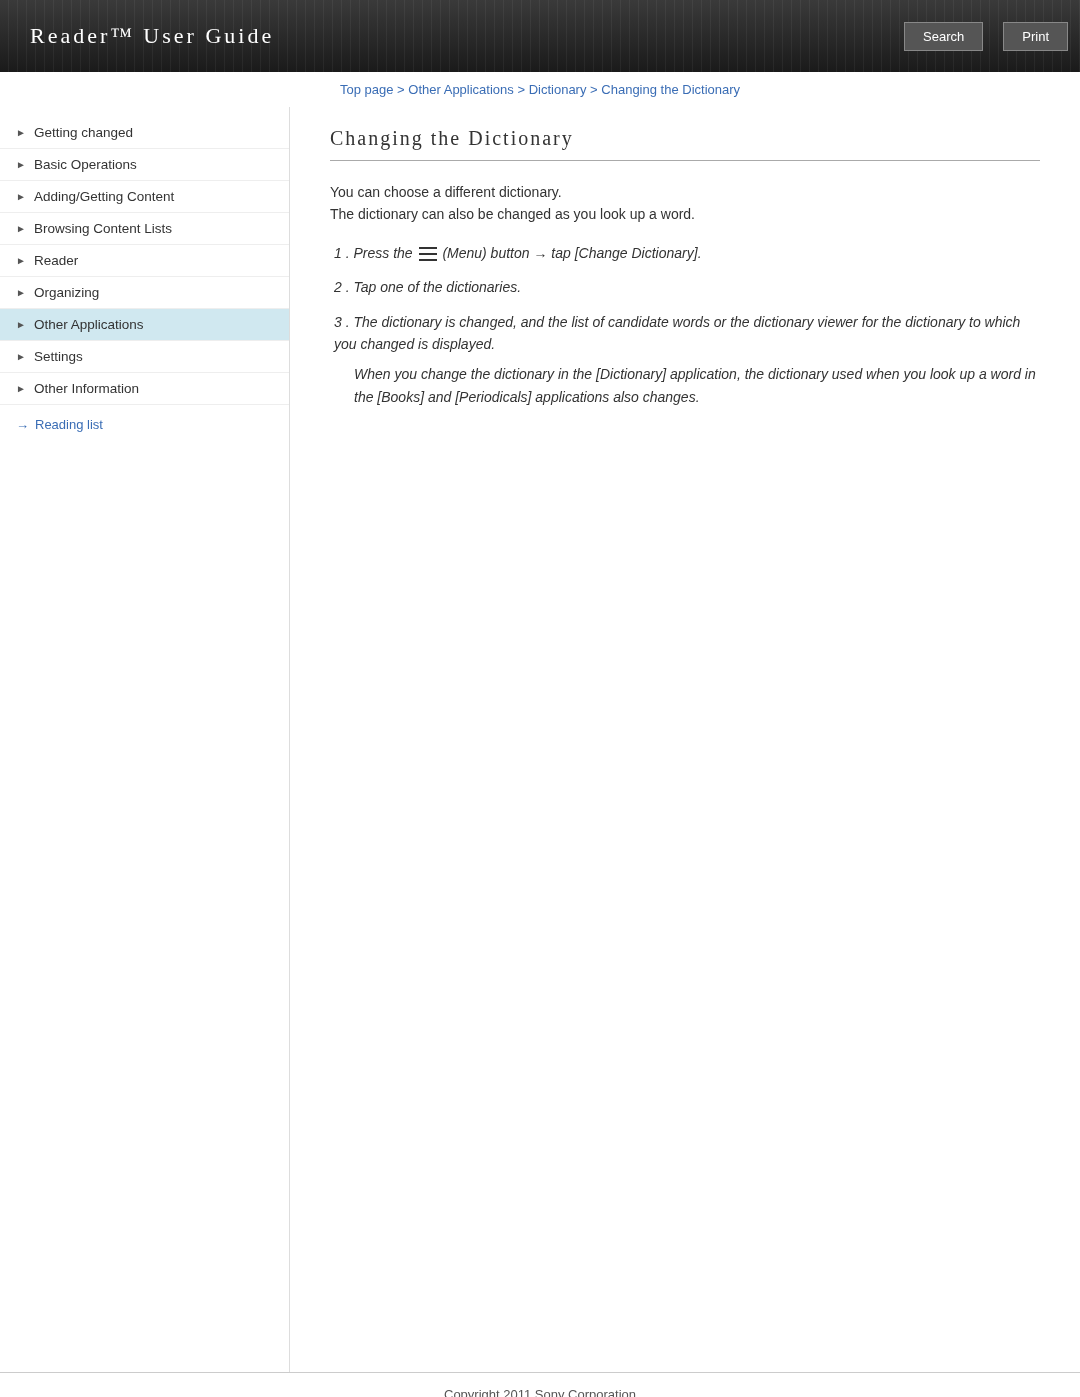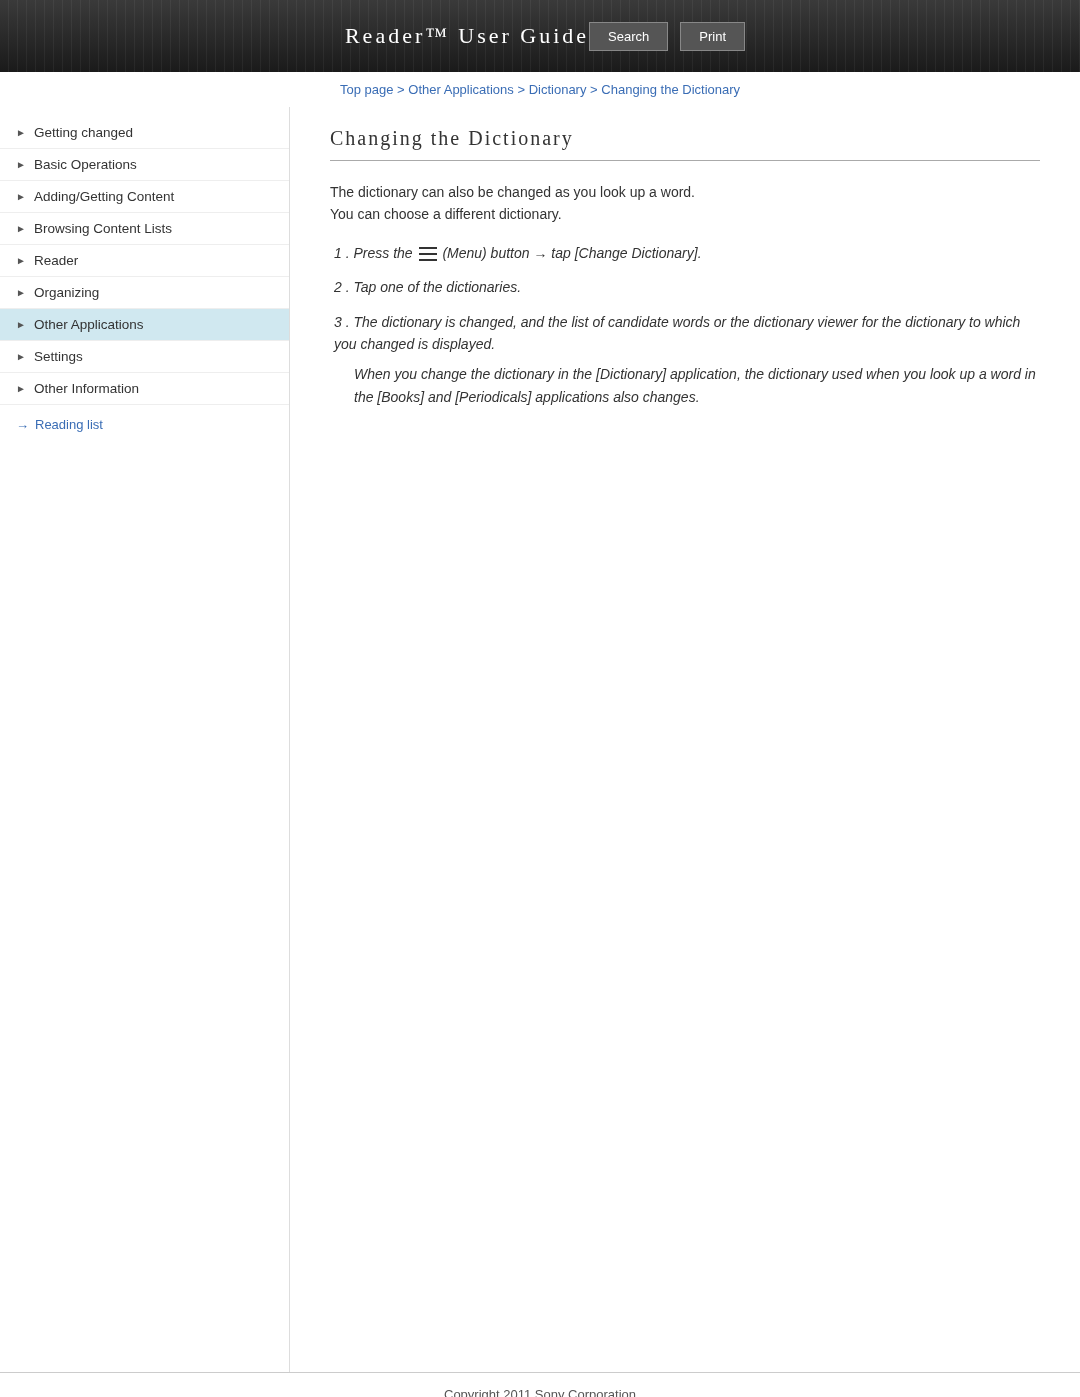--- a/index.html
+++ b/index.html
@@ -12,21 +12,21 @@
       min-height: 1397px;
     }
 
     
     .header {
       background: linear-gradient(to bottom, #3a3a3a, #1a1a1a);
       padding: 0;
       height: 72px;
       display: flex;
       align-items: center;
-      justify-content: center;
+      justify-content: space-between;
       position: relative;
       overflow: hidden;
     }
     .header::before {
       content: '';
       position: absolute;
       top: 0; left: 0; right: 0; bottom: 0;
       background: repeating-linear-gradient(
         90deg,
         transparent,
@@ -40,22 +40,22 @@
       font-size: 22px;
       font-weight: normal;
       letter-spacing: 3px;
       padding-left: 30px;
       font-family: Georgia, serif;
       position: relative;
       z-index: 1;
     }
     .header-buttons {
       display: flex;
-      gap: 12px;
-      padding-right: 20px;
+      gap: 20px;
+      padding-right: 12px;
       position: relative;
       z-index: 1;
     }
     .header-btn {
       background: #555;
       color: #fff;
       border: 1px solid #888;
       padding: 6px 18px;
       font-size: 13px;
       cursor: pointer;
@@ -271,22 +271,22 @@
     <div class="contents-link">
       <span class="arrow-right">→</span>
       <a href="#">Reading list</a>
     </div>
   </nav>
 
   <main class="main-content">
     <h1 class="page-title">Changing the Dictionary</h1>
 
     <div class="intro-text">
+      <p>You can choose a different dictionary.</p>
       <p>The dictionary can also be changed as you look up a word.</p>
-      <p>You can choose a different dictionary.</p>
     </div>
 
     <ol class="step-list">
       <li>
         <span>1 .</span>
         Press the
         <span class="menu-icon"><span></span></span>
         (Menu) button → tap [Change Dictionary].
       </li>
       <li>

